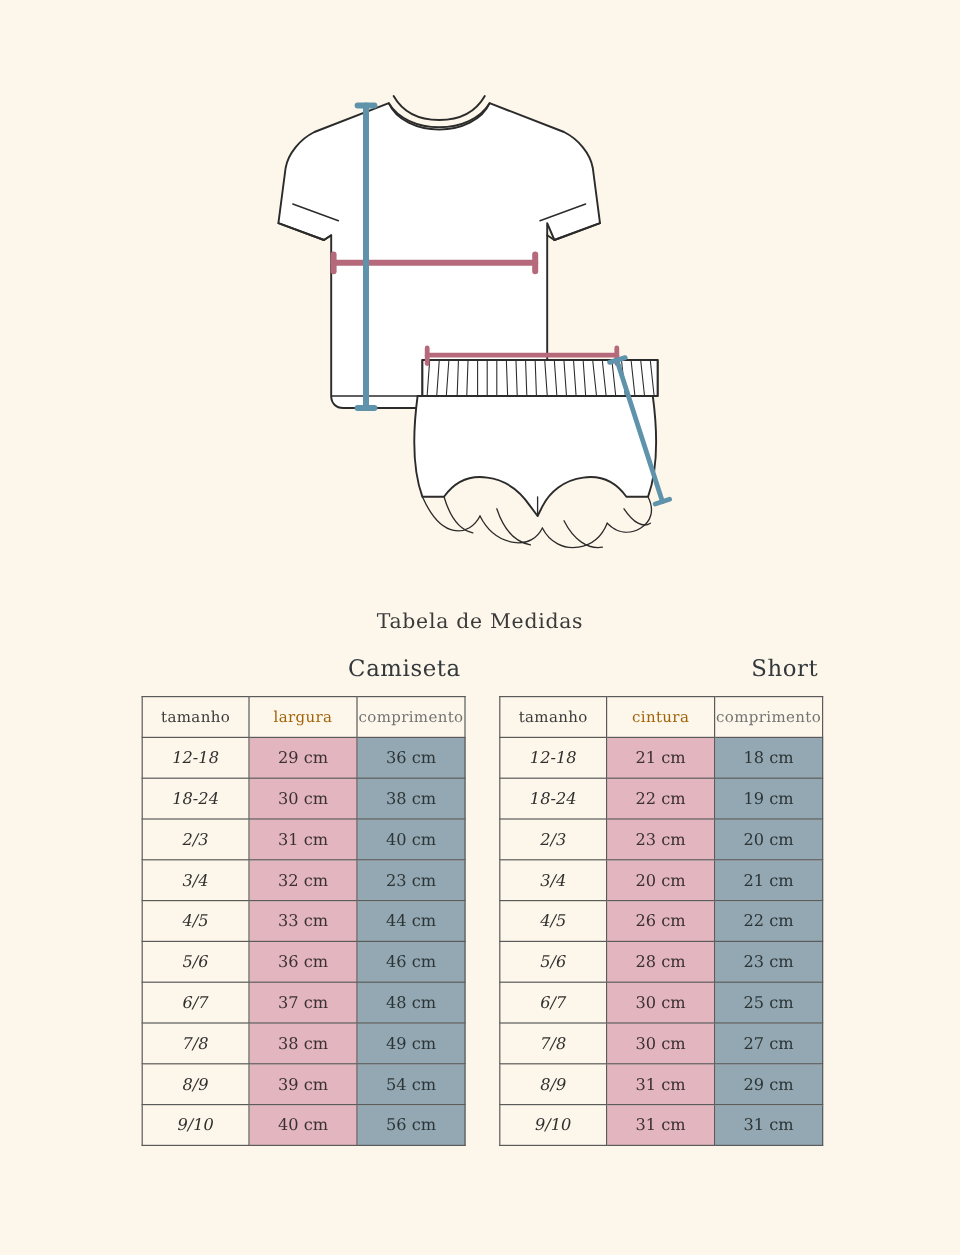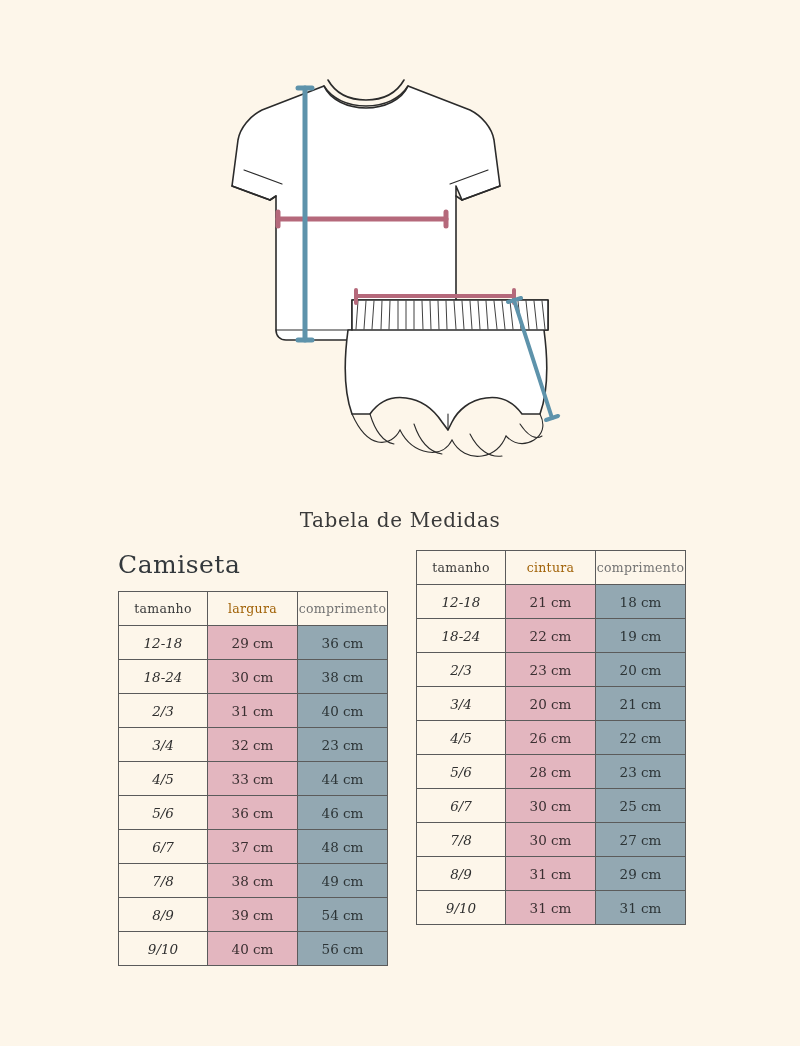--- a/index.html
+++ b/index.html
@@ -21,40 +21,40 @@
     height: 500px;
     position: relative;
   }
 
   .illustration svg {
     display: block;
   }
 
   .tables-title {
     text-align: center;
-    font-size: 20px;
+    font-size: 17px;
     letter-spacing: 0.6px;
     color: #3a3a3a;
     margin-top: 8px;
   }
 
   .tables-wrap {
     display: flex;
     justify-content: center;
     gap: 32px;
     margin-top: 18px;
   }
 
   .table-block {
     width: 266px;
   }
 
   .table-caption {
-    text-align: left;
-    font-size: 25px;
+    text-align: right;
+    font-size: 19px;
     letter-spacing: 0.5px;
     color: #33383c;
     margin-bottom: 12px;
   }
 
   table.size-table {
     border-collapse: collapse;
     width: 266px;
     table-layout: fixed;
     border-radius: 18px;
@@ -244,20 +244,21 @@
         <tr>
           <td class="c-size">9/10</td>
           <td class="c-a">40 cm</td>
           <td class="c-b">56 cm</td>
         </tr>
       </tbody>
     </table>
   </div>
 
   <div class="table-block">
+    <div class="table-caption">Short</div>
     <table class="size-table">
       <thead>
         <tr>
           <th class="col-size">tamanho</th>
           <th class="col-a">cintura</th>
           <th class="col-b">comprimento</th>
         </tr>
       </thead>
       <tbody>
         <tr>

